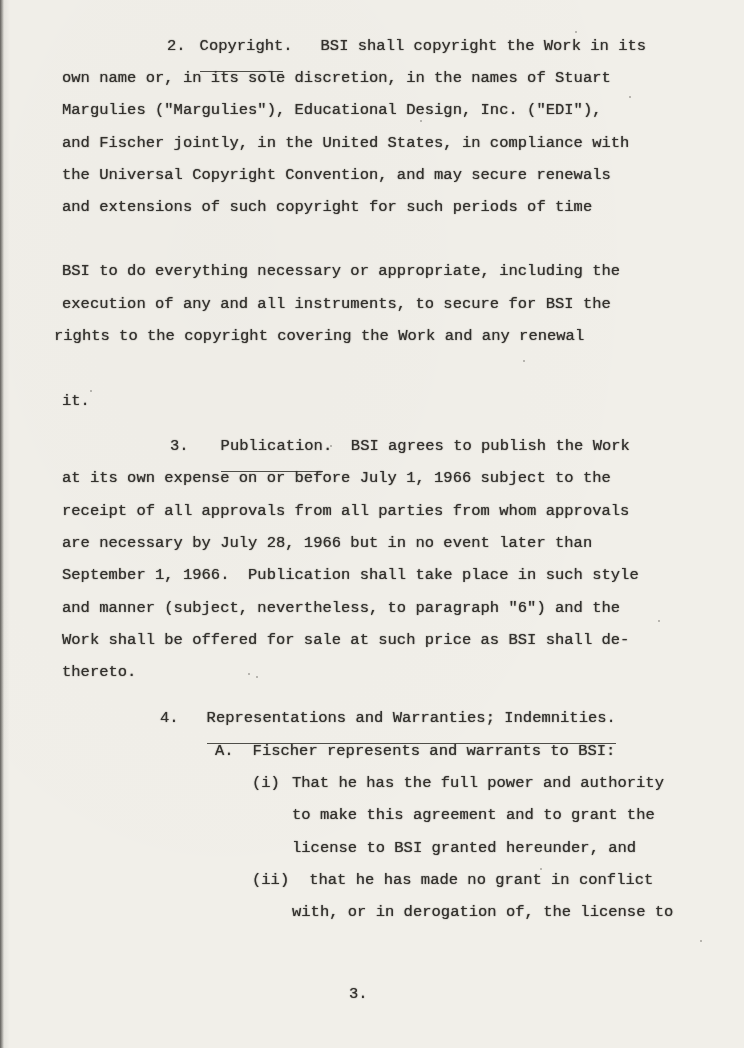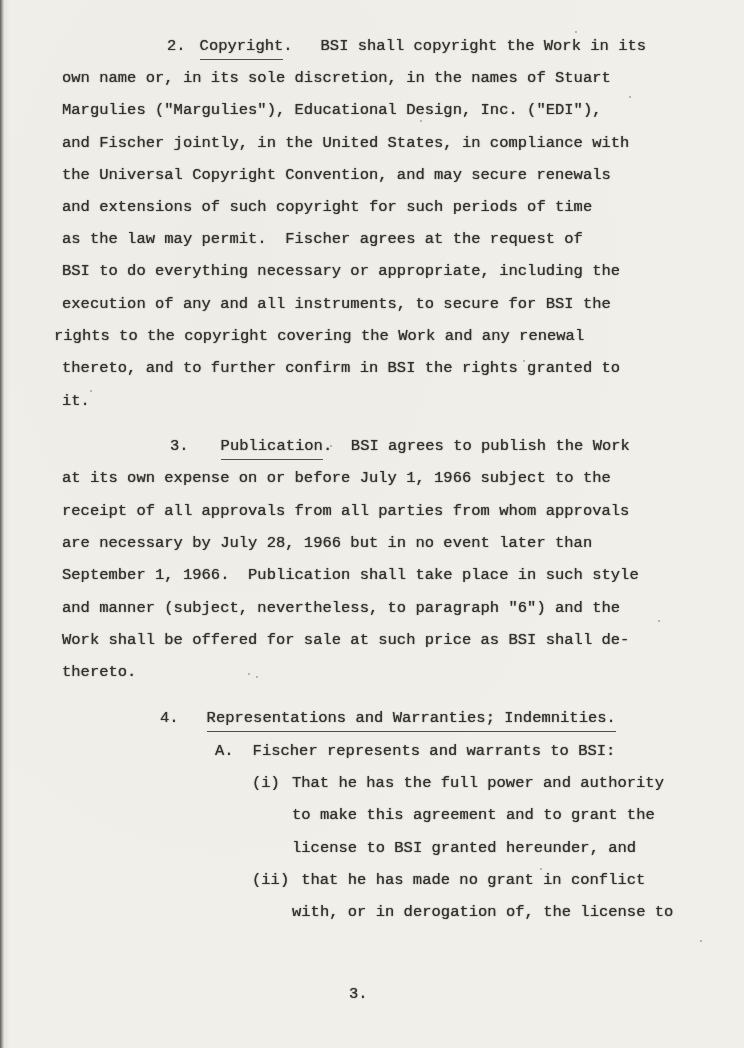--- a/index.html
+++ b/index.html
@@ -24,53 +24,51 @@
   }
   .line {
     position: absolute;
     white-space: pre;
     line-height: 20px;
     text-shadow: 0 0 1px rgba(51,49,45,0.8), 0 0 2px rgba(51,49,45,0.18);
     letter-spacing: 0;
   }
   .u {
     border-bottom: 1.6px solid rgba(51,49,45,0.85);
-    padding-bottom: 4px;
+    padding-bottom: 16px;
   }
   .ml32 { margin-left: 32px; }
   .ml30 { margin-left: 28px; }
   .ml19 { margin-left: 19px; }
   .ml14 { margin-left: 14px; }
   .ml12 { margin-left: 12px; }
-  .ml4  { margin-left: 12px; }
+  .ml4  { margin-left: 20px; }
   .speck {
     position: absolute;
     width: 2px; height: 2px;
     border-radius: 50%;
     background: rgba(70,68,64,0.45);
   }
 </style>
 </head>
 <body>
 
 <div class="page">
 
   <div class="scan-edge"></div>
 
   <div class="line" style="top:36px;left:167px"><span>2.</span><span class="u ml14">Copyright</span><span>.   BSI shall copyright the Work in its</span></div>
   <div class="line" style="top:68px;left:62px">own name or, in its sole discretion, in the names of Stuart</div>
   <div class="line" style="top:100px;left:62px">Margulies ("Margulies"), Educational Design, Inc. ("EDI"),</div>
   <div class="line" style="top:133px;left:62px">and Fischer jointly, in the United States, in compliance with</div>
   <div class="line" style="top:165px;left:62px">the Universal Copyright Convention, and may secure renewals</div>
   <div class="line" style="top:197px;left:62px">and extensions of such copyright for such periods of time</div>
-  <div class="line" style="top:229px;left:62px">as the law may permit.  Fischer agrees at the request of</div>
   <div class="line" style="top:261px;left:62px">BSI to do everything necessary or appropriate, including the</div>
   <div class="line" style="top:294px;left:62px">execution of any and all instruments, to secure for BSI the</div>
   <div class="line" style="top:326px;left:54px">rights to the copyright covering the Work and any renewal</div>
-  <div class="line" style="top:358px;left:62px">thereto, and to further confirm in BSI the rights granted to</div>
   <div class="line" style="top:391px;left:62px">it.</div>
 
   <div class="line" style="top:436px;left:170px"><span>3.</span><span class="u ml32">Publication</span><span>.  BSI agrees to publish the Work</span></div>
   <div class="line" style="top:468px;left:62px">at its own expense on or before July 1, 1966 subject to the</div>
   <div class="line" style="top:501px;left:62px">receipt of all approvals from all parties from whom approvals</div>
   <div class="line" style="top:533px;left:62px">are necessary by July 28, 1966 but in no event later than</div>
   <div class="line" style="top:565px;left:62px">September 1, 1966.  Publication shall take place in such style</div>
   <div class="line" style="top:598px;left:62px">and manner (subject, nevertheless, to paragraph "6") and the</div>
   <div class="line" style="top:630px;left:62px">Work shall be offered for sale at such price as BSI shall de-</div>
   <div class="line" style="top:662px;left:62px">thereto.</div>

